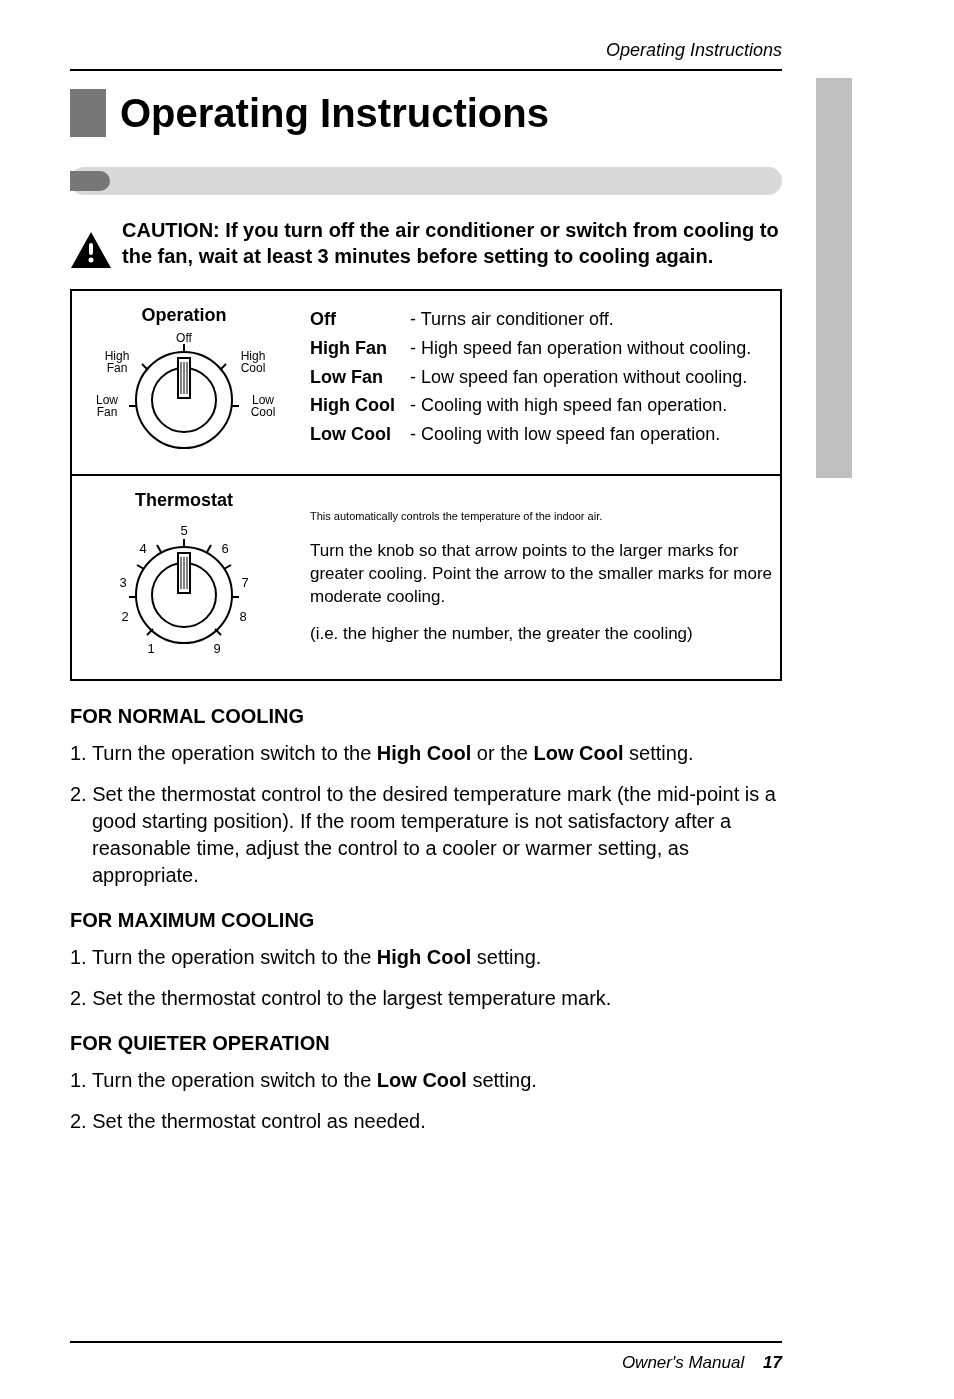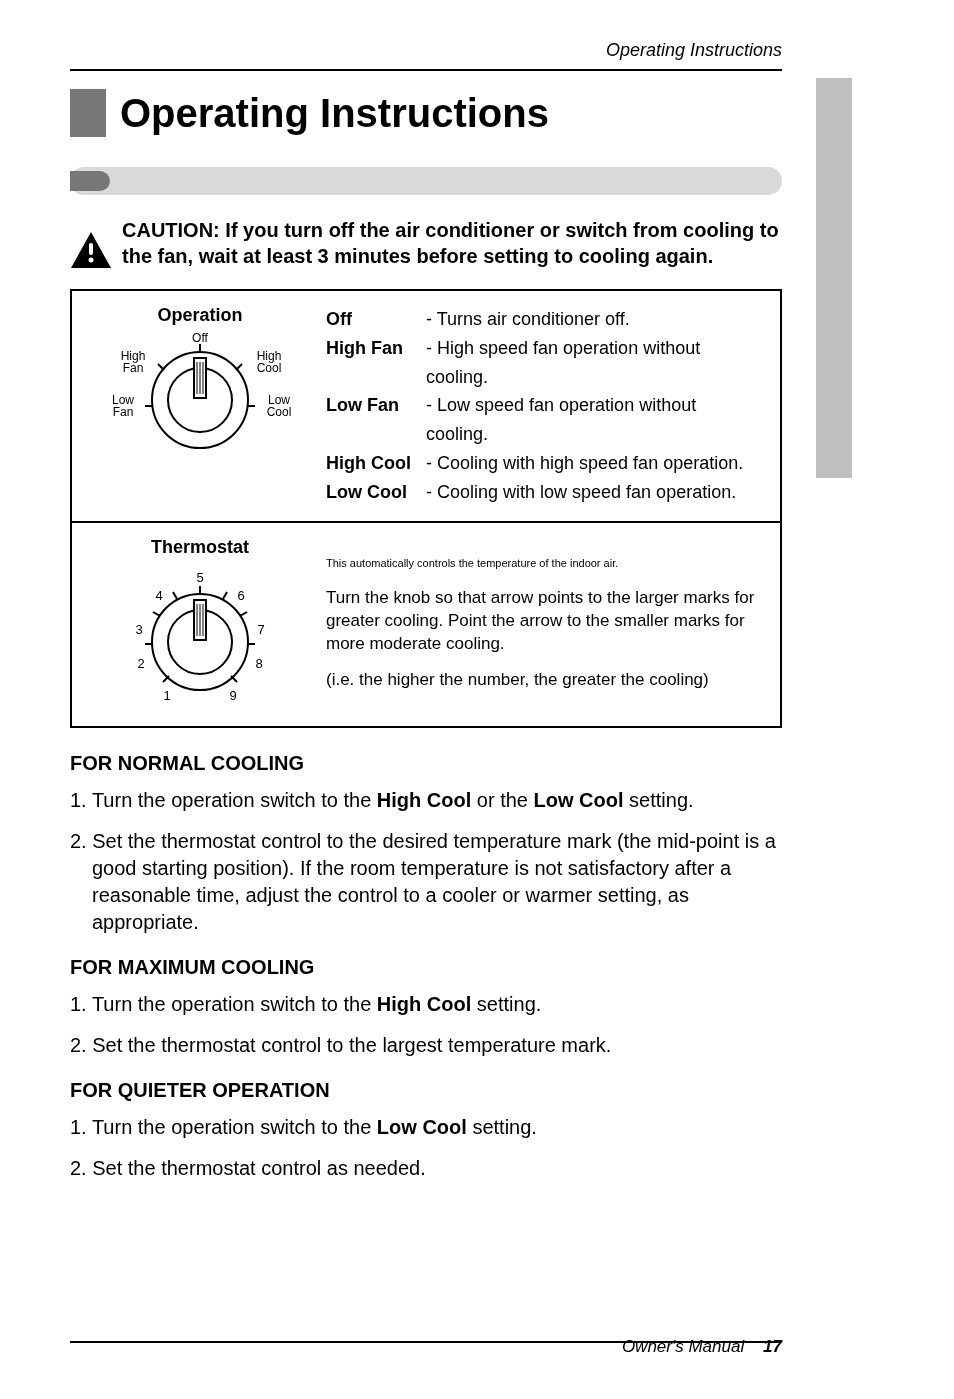--- a/index.html
+++ b/index.html
@@ -81,21 +81,21 @@
   }
   .caution-text {
     line-height: 1.3;
   }
   .main-box {
     border: 2px solid #000;
     margin-bottom: 24px;
   }
   .box-row {
     display: flex;
-    padding: 14px 18px;
+    padding: 14px 2px;
   }
   .box-row.top {
     border-bottom: 2px solid #000;
   }
   .dial-col {
     flex: 0 0 220px;
   }
   .dial-title {
     text-align: center;
     font-weight: bold;
@@ -137,21 +137,21 @@
     border-top: 2px solid #000;
     margin: 0;
     position: absolute;
     left: 70px;
     right: 70px;
     bottom: 56px;
   }
   .footer {
     position: absolute;
     right: 70px;
-    bottom: 42px;
+    bottom: 26px;
     font-size: 17px;
     text-align: center;
   }
   .footer-italic {
     font-style: italic;
   }
   .footer-pagenum {
     font-weight: bold;
     font-style: italic;
   }

